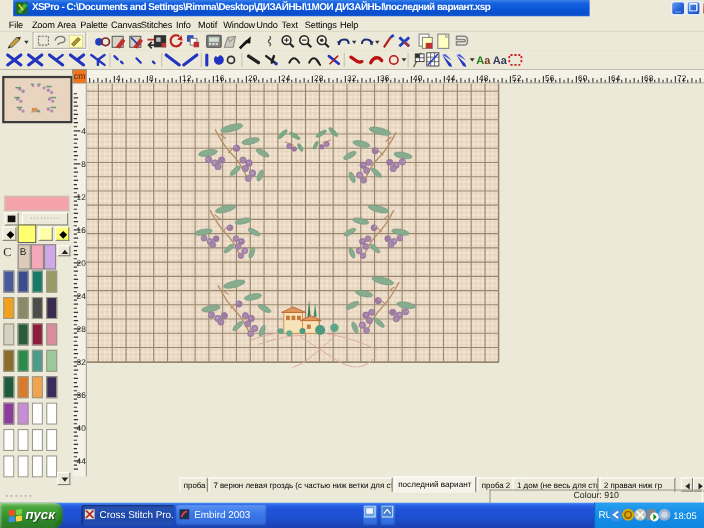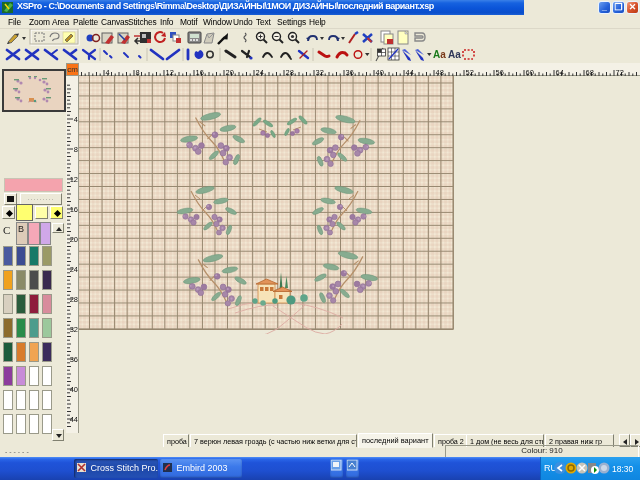--- a/index.html
+++ b/index.html
@@ -1,19 +1,19 @@
 <!DOCTYPE html>
 <html><head><meta charset="utf-8">
 <style>
 html,body{margin:0;padding:0;}
 body{width:640px;height:480px;overflow:hidden;position:relative;
  font-family:"Liberation Sans",sans-serif;background:#ece9d8;}
 .abs{position:absolute;}
 
-#title{left:0;top:0;width:524px;height:15px;
+#title{left:12px;top:0;width:524px;height:15px;
  background:linear-gradient(180deg,#3a80e8 0%,#1662e0 20%,#0b54d8 55%,#0a4ecb 85%,#1a5fd6 100%);}
 #title .txt{position:absolute;left:17px;top:1px;color:#fff;font-weight:bold;
  font-size:9px;letter-spacing:-0.45px;white-space:nowrap;}
 .wbtn{position:absolute;top:1px;width:13px;height:13px;border-radius:3px;
  border:1px solid #eaf3ff;box-sizing:border-box;font-size:9px;color:#fff;
  text-align:center;line-height:11px;font-weight:bold;}
 .wmin,.wmax{background:linear-gradient(135deg,#6a9ef0 0%,#2360d8 60%,#1c50c0 100%);}
 .wclose{background:linear-gradient(135deg,#f0a080 0%,#d9542c 50%,#b93a14 100%);}
 
 #menu{left:0;top:15px;width:640px;height:14px;background:#ece9d8;border-bottom:1px solid #dcd8c8;box-sizing:border-box;}
@@ -806,20 +806,28 @@
     </div>
  <div class="btn" style="left:564px;top:1px;width:11px;height:13px">
       <div style="position:absolute;left:4px;top:4px;width:0;height:0;border-top:3px solid transparent;border-bottom:3px solid transparent;border-left:4px solid #222"></div>
     </div>
 </div>
 <div class="abs" id="status">
  <div style="position:absolute;left:5px;top:0px;font-size:7px;color:#666;">- - - - - -</div>
  <div class="abs" id="statbox">Colour: 910</div>
 </div>
 <div class="abs" id="taskbar">
+ <div class="abs" id="startbtn"><svg width="14" height="14" viewBox="0 0 14 14">
+        <g transform="skewY(-6)">
+          <rect x="1" y="3" width="5.5" height="5" rx="1" fill="#ff4a28"></rect>
+          <rect x="7.5" y="3" width="5.5" height="5" rx="1" fill="#7ad144"></rect>
+          <rect x="1" y="9" width="5.5" height="5" rx="1" fill="#3a8ef0"></rect>
+          <rect x="7.5" y="9" width="5.5" height="5" rx="1" fill="#ffd040"></rect>
+        </g>
+      </svg>пуск</div>
  <div class="taskbtn" style="left:74px;width:84px;background:linear-gradient(180deg,#2a56b8 0%,#1e48a8 50%,#2350b5 100%);box-shadow:inset 1px 1px 2px rgba(0,0,20,.5);"><svg width="11" height="11" style="vertical-align:-2px">
         <rect x="0" y="1" width="9" height="9" fill="#e8e0d0"></rect>
         <path d="M1,2 l7,7 M8,2 l-7,7" stroke="#b03030" stroke-width="1.6"></path>
       </svg> Cross Stitch Pro...</div>
  <div class="taskbtn" style="left:160px;width:82px;"><svg width="11" height="11" style="vertical-align:-2px">
         <rect x="0" y="1" width="9" height="9" fill="#203050"></rect>
         <path d="M2,8 q2,-5 5,-5" stroke="#e04040" stroke-width="1.6" fill="none"></path>
       </svg> Embird 2003</div>
  <div class="taskbtn" style="left:330px;width:13px;padding:0"><svg width="11" height="11" style="margin:1px">
         <rect x="0" y="0" width="10" height="10" fill="#68a0e8" stroke="#d0e0f8"></rect>
@@ -839,15 +847,15 @@
    <circle cx="28" cy="8" r="5.5" fill="#c8c4b8"></circle>
         <path d="M25,5 l6,6 M31,5 l-6,6" stroke="#fff" stroke-width="1.5"></path>
    <rect x="34" y="3" width="8" height="10" fill="#888"></rect>
         <circle cx="41" cy="10" r="4" fill="#fff"></circle>
         <path d="M40,7 l3,3 l-3,3 z" fill="#0a8a0a"></path>
   </svg>
   <svg style="position:absolute;left:57px;top:5px" width="12" height="12">
         <circle cx="6" cy="6" r="5.5" fill="#9ab0d0"></circle>
         <circle cx="6" cy="6" r="3" fill="#ccd8e8"></circle>
       </svg>
-  <span style="position:absolute;left:71px;top:7px;font-size:8.5px">18:30</span>
+  <span style="position:absolute;left:71px;top:7px;font-size:8.5px">18:05</span>
  </div>
 </div>
 
 </body></html>

